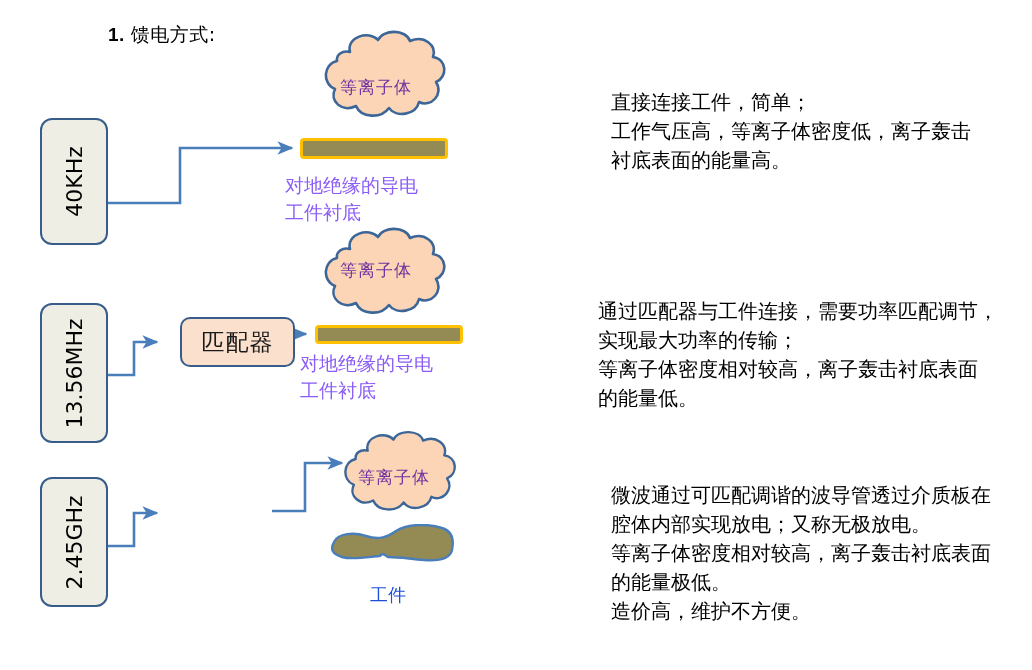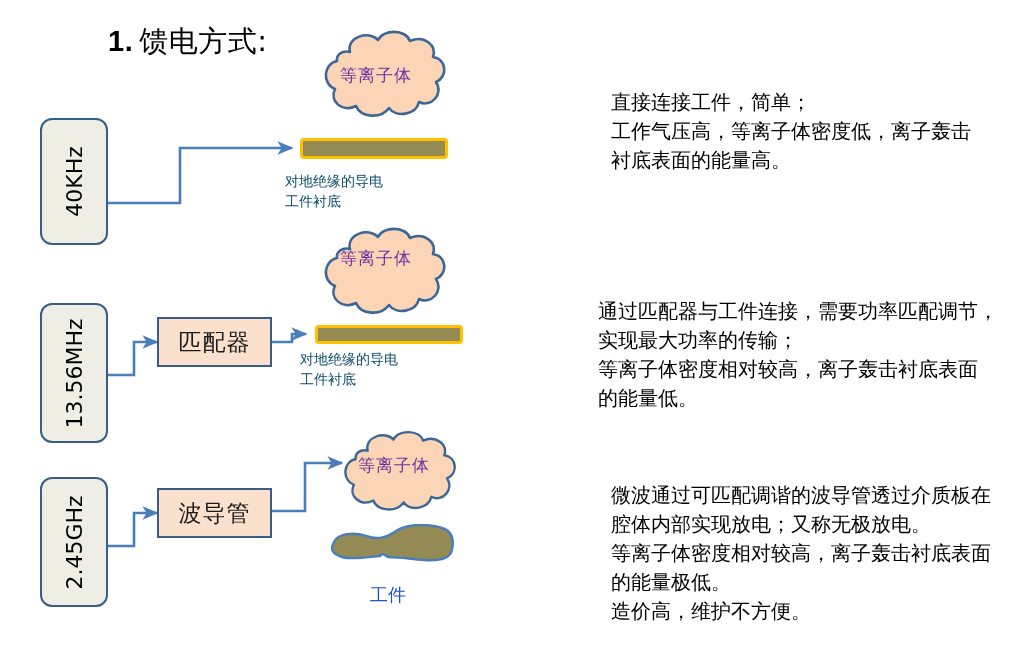--- a/index.html
+++ b/index.html
@@ -16,21 +16,21 @@
     height: 670px;
     background: #ffffff;
     overflow: hidden;
   }
 
   
   .title {
     position: absolute;
     left: 108px;
     top: 22px;
-    font-size: 29px;
+    font-size: 19px;
     color: #000000;
     white-space: nowrap;
     letter-spacing: 0.5px;
   }
   .title .num {
     font-weight: bold;
     font-family: "Liberation Sans", sans-serif;
   }
   .title .txt {
     font-family: "DejaVu Sans", sans-serif;
@@ -54,29 +54,30 @@
     font-family: "DejaVu Sans", sans-serif;
     font-size: 22px;
     color: #000000;
   }
 
   
   .proc-box {
     position: absolute;
     background: #FBE0CE;
     border: 2.5px solid #385D8A;
-    border-radius: 0;
+    border-radius: 10px;
     box-sizing: border-box;
     display: flex;
     align-items: center;
     justify-content: center;
     font-family: "DejaVu Sans", sans-serif;
     font-size: 23px;
     color: #1a1a1a;
     letter-spacing: 1px;
+    margin-left: 23px;
   }
 
   
   .substrate {
     position: absolute;
     background: #948A54;
     border: 3px solid #FFC000;
     border-radius: 4px;
     box-sizing: border-box;
   }
@@ -85,28 +86,29 @@
   .shape-svg {
     position: absolute;
   }
   .cloud-label {
     position: absolute;
     font-family: "DejaVu Sans", sans-serif;
     font-size: 17px;
     color: #7030A0;
     white-space: nowrap;
     letter-spacing: 1px;
+    margin-top: 12px;
   }
 
   
   .caption {
     position: absolute;
     font-family: "DejaVu Sans", sans-serif;
-    font-size: 14px;
-    color: #0c4a6e;
+    font-size: 19px;
+    color: #8b5cf6;
     line-height: 1.42;
     white-space: pre-line;
   }
   .note {
     position: absolute;
     font-family: "DejaVu Sans", sans-serif;
     font-size: 20px;
     color: #000000;
     line-height: 1.45;
     white-space: pre-line;
@@ -199,23 +201,20 @@
 
   <div class="note" style="left:598px; top:297px;">通过匹配器与工件连接，需要功率匹配调节，
 实现最大功率的传输；
 等离子体密度相对较高，离子轰击衬底表面
 的能量低。</div>
 
   <div class="freq-box" style="left:40px; top:477px; width:68px; height:130px;">
     <span class="label">2.45GHz</span>
   </div>
 
-  <div class="proc-box" style="left:157px; top:488px; width:115px; height:50px;">
-    <span>波导管</span>
-  </div>
 
   <svg class="shape-svg" style="left:340px; top:428px;" width="120" height="86" viewBox="0 0 130 92" xmlns="http://www.w3.org/2000/svg">
     <path d="M30,24 C26,9 49,2 58,12 C63,1 86,1 90,13 C104,7 117,17 113,29
              C127,31 128,49 116,54 C124,66 111,80 99,74 C96,87 76,90 69,80
              C61,91 41,90 36,78 C22,85 9,73 15,61 C2,56 3,36 17,33
              C16,27 22,22 30,24 Z" fill="#FBD5B5" stroke="#3D6698" stroke-width="2.6" stroke-linejoin="round"></path>
   </svg>
   <div class="cloud-label" style="left:358px; top:454px;">等离子体</div>
 
   <svg class="shape-svg" style="left:326px; top:524px;" width="130" height="42" viewBox="0 0 130 42" xmlns="http://www.w3.org/2000/svg">

